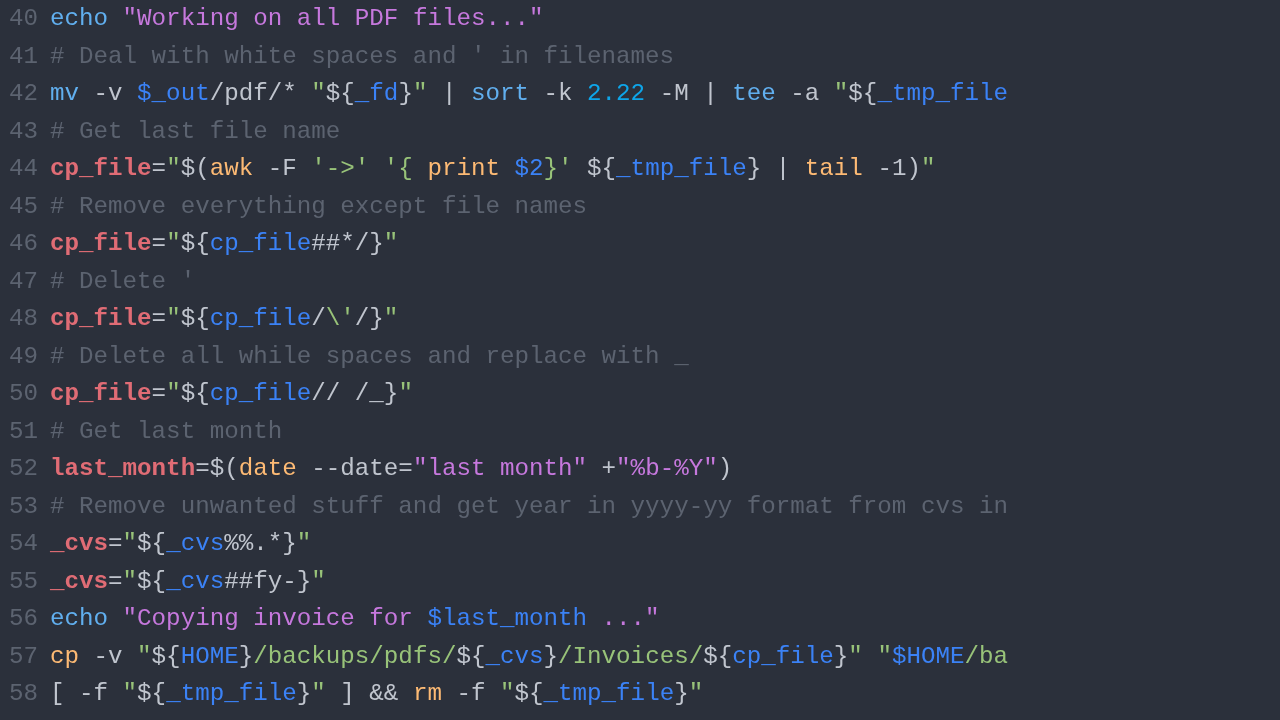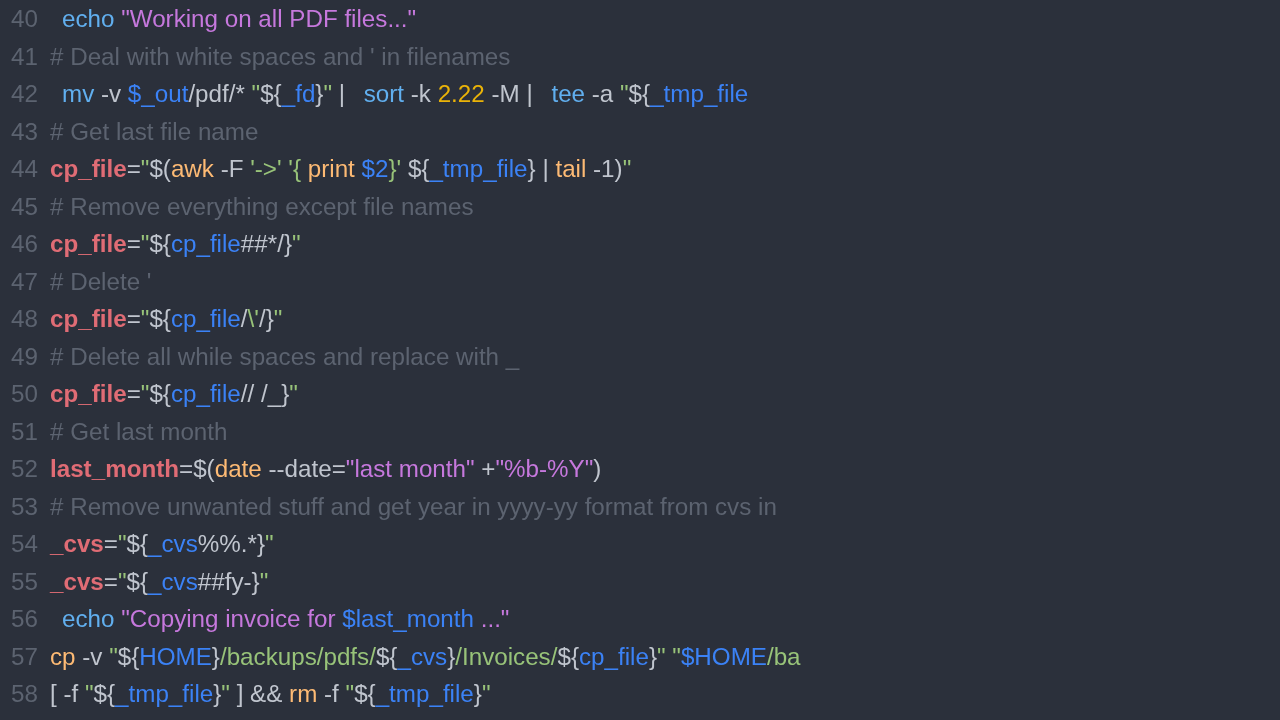--- a/index.html
+++ b/index.html
@@ -4,21 +4,21 @@
 <style>
   html, body {
     margin: 0;
     padding: 0;
     width: 1280px;
     height: 720px;
     background: #2b303b;
     overflow: hidden;
   }
   .editor {
-    font-family: Liberation Sans, sans-serif;
+    font-family: Liberation Mono, monospace;
     font-size: 24.2px;
     line-height: 37.5px;
     white-space: pre;
     color: #c0c5ce;
     padding-top: 0px;
     padding-left: 0px;
   }
   .line {
     display: flex;
     align-items: baseline;
@@ -31,22 +31,22 @@
     padding-right: 12px;
     user-select: none;
     flex: 0 0 auto;
   }
   .code {
     flex: 0 0 auto;
   }
   .tok-yellow  { color: #fdba74; }
   .tok-cyan    { color: #3b82f6; }
   .tok-red     { color: #e06c75; }
-  .tok-orange  { color: #eab308; }
-  .tok-blue    { color: #61afef; margin-left: 12px; }
+  .tok-orange  { color: #0ea5e9; }
+  .tok-blue    { color: #61afef; }
   .tok-green   { color: #98c379; }
   .tok-purple  { color: #c678dd; }
   .tok-grey    { color: #5c6370; text-align: right; }
   .tok-white   { color: #c0c5ce; }
   .bold        { font-weight: bold; }
 </style>
 </head>
 <body>
 
 <div class="editor" id="editor-root"><div class="line"><span class="gutter">40</span><span class="code"><span class="tok-blue">echo </span><span class="tok-purple">"Working on all PDF files..."</span></span></div><div class="line"><span class="gutter">41</span><span class="code"><span class="tok-grey"># Deal with white spaces and ' in filenames</span></span></div><div class="line"><span class="gutter">42</span><span class="code"><span class="tok-blue">mv </span><span class="tok-white">-v </span><span class="tok-cyan">$_out</span><span class="tok-white">/pdf/* </span><span class="tok-green">"</span><span class="tok-white">${</span><span class="tok-cyan">_fd</span><span class="tok-white">}</span><span class="tok-green">"</span><span class="tok-white"> | </span><span class="tok-blue">sort </span><span class="tok-white">-k </span><span class="tok-orange">2.22</span><span class="tok-white"> -M </span><span class="tok-white">| </span><span class="tok-blue">tee </span><span class="tok-white">-a </span><span class="tok-green">"</span><span class="tok-white">${</span><span class="tok-cyan">_tmp_file</span></span></div><div class="line"><span class="gutter">43</span><span class="code"><span class="tok-grey"># Get last file name</span></span></div><div class="line"><span class="gutter">44</span><span class="code"><span class="tok-red bold">cp_file</span><span class="tok-white">=</span><span class="tok-green">"</span><span class="tok-white">$(</span><span class="tok-yellow">awk </span><span class="tok-white">-F </span><span class="tok-green">'-&gt;'</span><span class="tok-white"> </span><span class="tok-green">'{ </span><span class="tok-yellow">print </span><span class="tok-cyan">$2</span><span class="tok-green">}'</span><span class="tok-white"> </span><span class="tok-white">${</span><span class="tok-cyan">_tmp_file</span><span class="tok-white">}</span><span class="tok-white"> | </span><span class="tok-yellow">tail </span><span class="tok-white">-1</span><span class="tok-white">)</span><span class="tok-green">"</span></span></div><div class="line"><span class="gutter">45</span><span class="code"><span class="tok-grey"># Remove everything except file names</span></span></div><div class="line"><span class="gutter">46</span><span class="code"><span class="tok-red bold">cp_file</span><span class="tok-white">=</span><span class="tok-green">"</span><span class="tok-white">${</span><span class="tok-cyan">cp_file</span><span class="tok-white">##*/</span><span class="tok-white">}</span><span class="tok-green">"</span></span></div><div class="line"><span class="gutter">47</span><span class="code"><span class="tok-grey"># Delete '</span></span></div><div class="line"><span class="gutter">48</span><span class="code"><span class="tok-red bold">cp_file</span><span class="tok-white">=</span><span class="tok-green">"</span><span class="tok-white">${</span><span class="tok-cyan">cp_file</span><span class="tok-white">/</span><span class="tok-green">\'</span><span class="tok-white">/</span><span class="tok-white">}</span><span class="tok-green">"</span></span></div><div class="line"><span class="gutter">49</span><span class="code"><span class="tok-grey"># Delete all while spaces and replace with _</span></span></div><div class="line"><span class="gutter">50</span><span class="code"><span class="tok-red bold">cp_file</span><span class="tok-white">=</span><span class="tok-green">"</span><span class="tok-white">${</span><span class="tok-cyan">cp_file</span><span class="tok-white">// /_</span><span class="tok-white">}</span><span class="tok-green">"</span></span></div><div class="line"><span class="gutter">51</span><span class="code"><span class="tok-grey"># Get last month</span></span></div><div class="line"><span class="gutter">52</span><span class="code"><span class="tok-red bold">last_month</span><span class="tok-white">=</span><span class="tok-white">$(</span><span class="tok-yellow">date </span><span class="tok-white">--date=</span><span class="tok-purple">"last month"</span><span class="tok-white"> +</span><span class="tok-purple">"%b-%Y"</span><span class="tok-white">)</span></span></div><div class="line"><span class="gutter">53</span><span class="code"><span class="tok-grey"># Remove unwanted stuff and get year in yyyy-yy format from cvs in</span></span></div><div class="line"><span class="gutter">54</span><span class="code"><span class="tok-red bold">_cvs</span><span class="tok-white">=</span><span class="tok-green">"</span><span class="tok-white">${</span><span class="tok-cyan">_cvs</span><span class="tok-white">%%.*</span><span class="tok-white">}</span><span class="tok-green">"</span></span></div><div class="line"><span class="gutter">55</span><span class="code"><span class="tok-red bold">_cvs</span><span class="tok-white">=</span><span class="tok-green">"</span><span class="tok-white">${</span><span class="tok-cyan">_cvs</span><span class="tok-white">##fy-</span><span class="tok-white">}</span><span class="tok-green">"</span></span></div><div class="line"><span class="gutter">56</span><span class="code"><span class="tok-blue">echo </span><span class="tok-purple">"Copying invoice for </span><span class="tok-cyan">$last_month</span><span class="tok-purple"> ..."</span></span></div><div class="line"><span class="gutter">57</span><span class="code"><span class="tok-yellow">cp </span><span class="tok-white">-v </span><span class="tok-green">"</span><span class="tok-white">${</span><span class="tok-cyan">HOME</span><span class="tok-white">}</span><span class="tok-green">/backups/pdfs/</span><span class="tok-white">${</span><span class="tok-cyan">_cvs</span><span class="tok-white">}</span><span class="tok-green">/Invoices/</span><span class="tok-white">${</span><span class="tok-cyan">cp_file</span><span class="tok-white">}</span><span class="tok-green">"</span><span class="tok-white"> </span><span class="tok-green">"</span><span class="tok-cyan">$HOME</span><span class="tok-green">/ba</span></span></div><div class="line"><span class="gutter">58</span><span class="code"><span class="tok-white">[ -f </span><span class="tok-green">"</span><span class="tok-white">${</span><span class="tok-cyan">_tmp_file</span><span class="tok-white">}</span><span class="tok-green">"</span><span class="tok-white"> ] </span><span class="tok-white">&amp;&amp;</span><span class="tok-white"> </span><span class="tok-yellow">rm </span><span class="tok-white">-f </span><span class="tok-green">"</span><span class="tok-white">${</span><span class="tok-cyan">_tmp_file</span><span class="tok-white">}</span><span class="tok-green">"</span></span></div></div>

